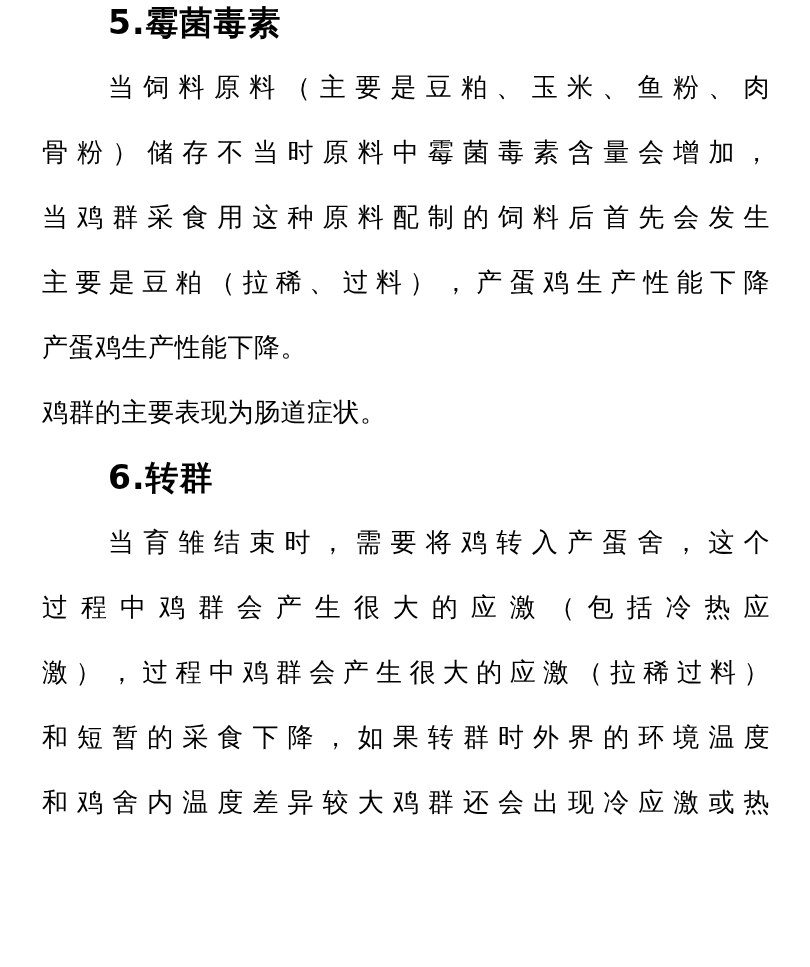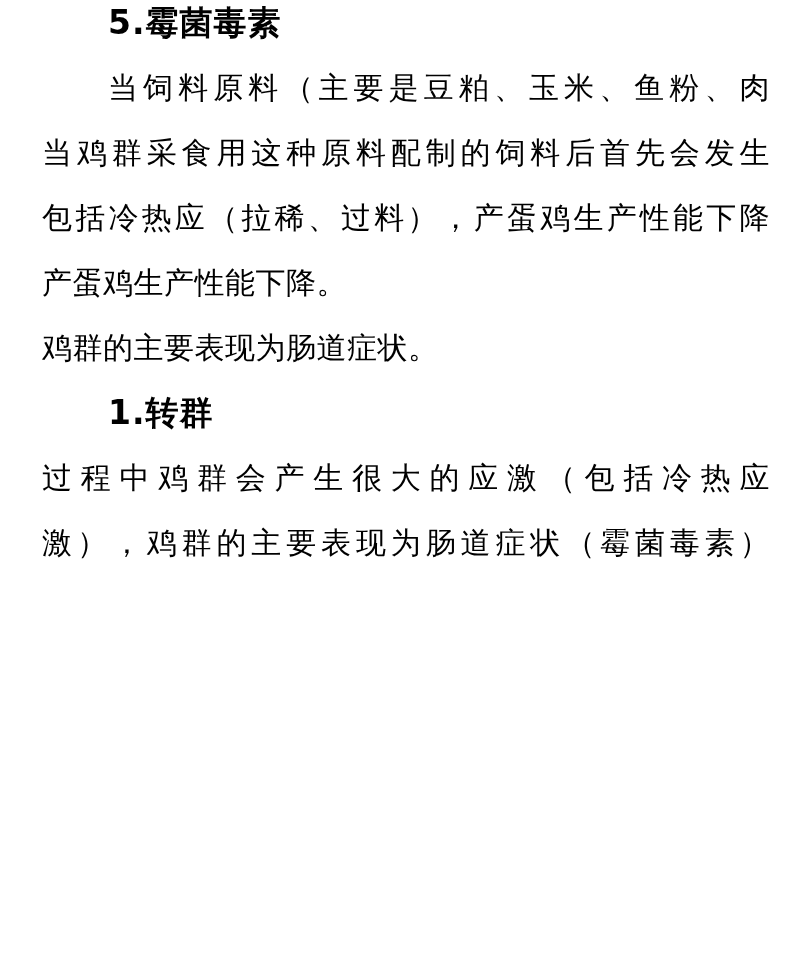--- a/index.html
+++ b/index.html
@@ -17,21 +17,21 @@
     position: relative;
     margin-top: -10px;
     padding-left: 42px;
     padding-right: 40px;
     width: 728px;
     color: #000000;
   }
   .line {
     height: 65px;
     line-height: 65px;
-    font-size: 30px;
+    font-size: 26px;
     letter-spacing: 0.5px;
     white-space: nowrap;
     overflow: visible;
   }
   .j {
     white-space: normal;
     text-align: justify;
     text-align-last: justify;
   }
   .indent {
@@ -44,24 +44,28 @@
   }
 </style>
 </head>
 <body style="background: rgb(255, 255, 255);">
 
 <div class="doc" style="color: rgb(0, 0, 0);">
 
   <div class="line heading indent">5.霉菌毒素</div>
 
   <div class="line j indent">当饲料原料（主要是豆粕、玉米、鱼粉、肉</div>
+  <div class="line j">骨粉）储存不当时原料中霉菌毒素含量会增加，</div>
   <div class="line j">当鸡群采食用这种原料配制的饲料后首先会发生</div>
-  <div class="line j">包括冷热应（拉稀、过料），产蛋鸡生产性能下降</div>
+  <div class="line j">主要是豆粕（拉稀、过料），产蛋鸡生产性能下降</div>
   <div class="line">产蛋鸡生产性能下降。</div>
 
   <div class="line">鸡群的主要表现为肠道症状。</div>
 
-  <div class="line heading indent">1.转群</div>
+  <div class="line heading indent">6.转群</div>
 
+  <div class="line j indent">当育雏结束时，需要将鸡转入产蛋舍，这个</div>
   <div class="line j">过程中鸡群会产生很大的应激（包括冷热应</div>
-  <div class="line j">激），鸡群的主要表现为肠道症状（霉菌毒素）</div>
+  <div class="line j">激），过程中鸡群会产生很大的应激（拉稀过料）</div>
+  <div class="line j">和短暂的采食下降，如果转群时外界的环境温度</div>
+  <div class="line j">和鸡舍内温度差异较大鸡群还会出现冷应激或热</div>
 
 </div>
 
 </body></html>

